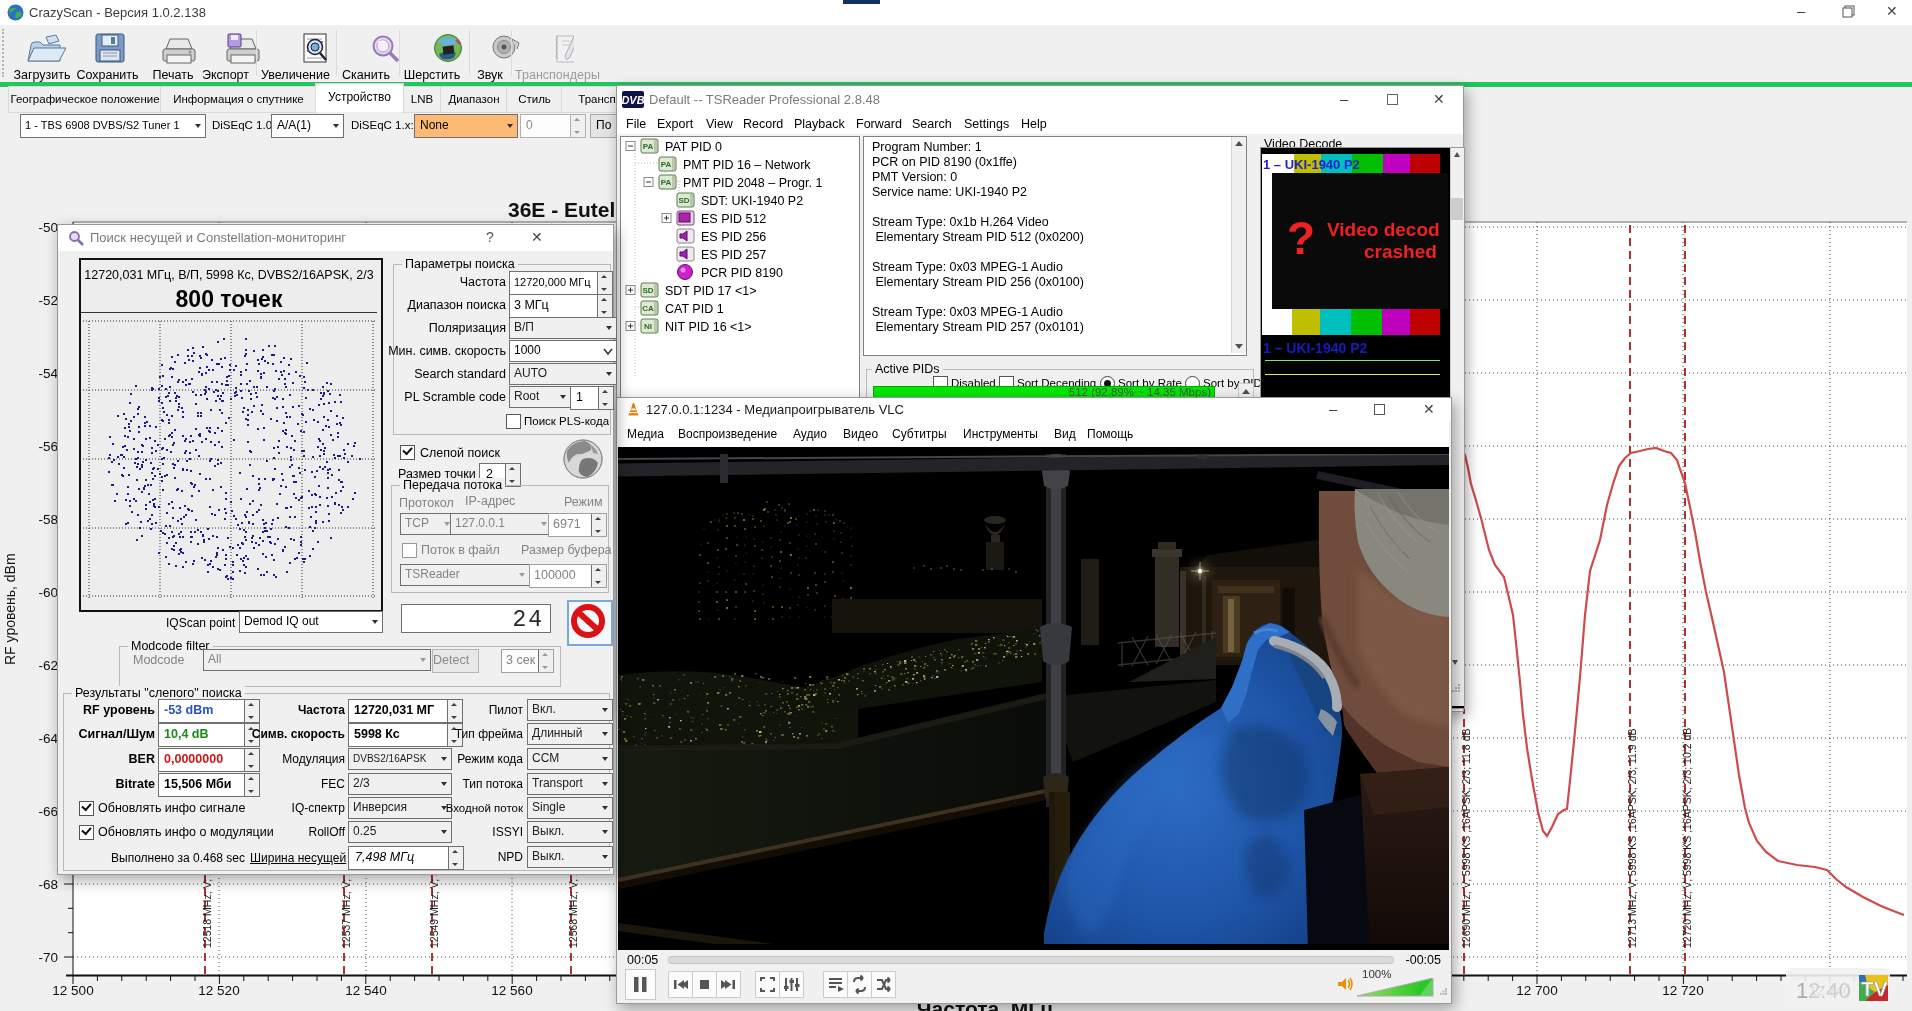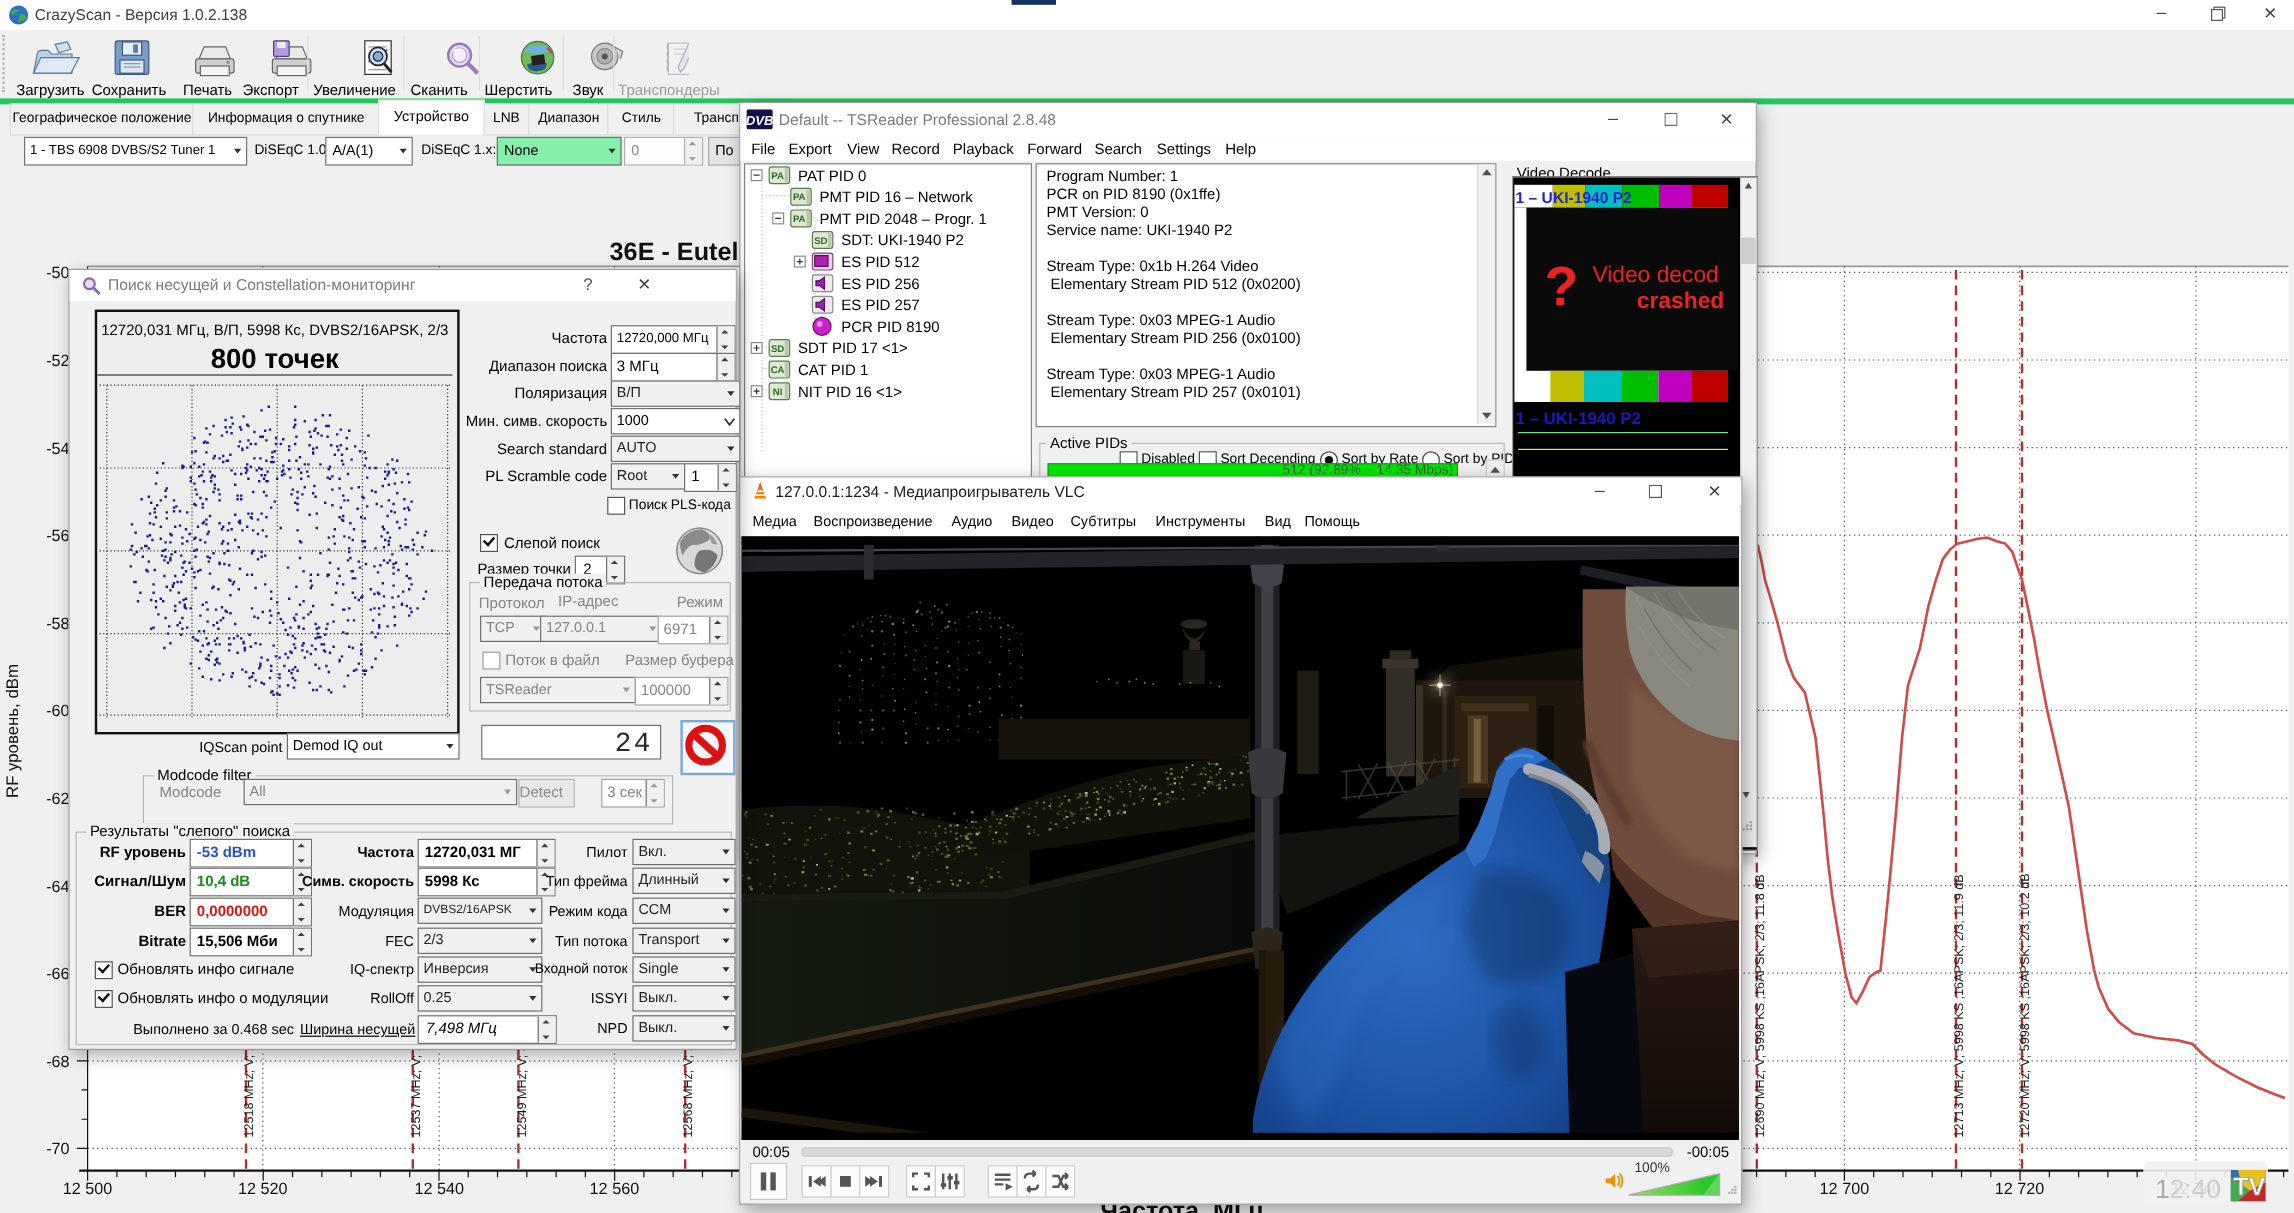--- a/index.html
+++ b/index.html
@@ -134,21 +134,21 @@
  <div class="a" style="left:402px;top:3px;width:38px;height:25px;background:#f0f0f0;border:1px solid #d9d9d9;text-align:center;line-height:24px;font-size:11.5px">LNB</div>
  <div class="a" style="left:440px;top:3px;width:66px;height:25px;background:#f0f0f0;border:1px solid #d9d9d9;text-align:center;line-height:24px;font-size:11.5px">Диапазон</div>
  <div class="a" style="left:506px;top:3px;width:55px;height:25px;background:#f0f0f0;border:1px solid #d9d9d9;text-align:center;line-height:24px;font-size:11.5px">Стиль</div>
  <div class="a" style="left:561px;top:3px;width:70px;height:25px;background:#f0f0f0;border:1px solid #d9d9d9;text-align:center;line-height:24px;font-size:11.5px">Трансп</div>
  <div class="a" style="left:315px;top:0;width:87px;height:28px;background:#fff;border:1px solid #d9d9d9;border-bottom:none;text-align:center;line-height:26px;font-size:12px">Устройство</div>
 </div>
 <div class="a" style="left:20px;top:114px;width:180px;height:22px;background:#fff;border:1px solid #707070;line-height:21px;padding-left:4px;font-size:11px">1 - TBS 6908 DVBS/S2 Tuner 1<i class="dar" style="top:9px"></i></div>
 <div class="lbl" style="left:212px;top:119px;font-size:11.5px">DiSEqC 1.0:</div>
 <div class="a" style="left:271px;top:114px;width:66px;height:22px;background:#fff;border:1px solid #707070;line-height:21px;padding-left:5px;font-size:12px">A/A(1)<i class="dar" style="top:9px"></i></div>
 <div class="lbl" style="left:351px;top:119px;font-size:11.5px">DiSEqC 1.x:</div>
-<div class="a" style="left:414px;top:114px;width:97px;height:22px;background:#86efac;border:1px solid #707070;line-height:21px;padding-left:5px;font-size:12px">None<i class="dar" style="top:9px"></i></div>
+<div class="a" style="left:414px;top:114px;width:97px;height:22px;background:#fdba74;border:1px solid #707070;line-height:21px;padding-left:5px;font-size:12px">None<i class="dar" style="top:9px"></i></div>
 <div class="a" style="left:520px;top:114px;width:59px;height:22px;background:#fdfdfd;border:1px solid #b0b0b0;line-height:21px;padding-left:5px;font-size:12px;color:#8a8a8a">0<span class="spin" style="border-color:#b0b0b0">
         <i class="u" style="border-bottom-color:#999"></i>
         <i class="d" style="border-top-color:#999"></i>
       </span></div>
 <div class="a" style="left:590px;top:114px;width:27px;height:22px;background:#e4e4e4;border:1px solid #aaa;line-height:21px;padding-left:5px;font-size:12px">По</div>
 
 <svg class="a" style="left:0;top:0" width="1912" height="1011" viewBox="0 0 1912 1011">
  <rect x="73" y="222" width="1834" height="753" fill="#fff"></rect>
  <line x1="73" y1="222" x2="1907" y2="222" stroke="#9a9a9a" stroke-width="1.5"></line>
  <g stroke="#484848" stroke-dasharray="1 3">
@@ -487,21 +487,21 @@
   <div class="a" style="left:33px;top:6px;height:19px;width:27px;background:#bfbf00"></div>
   <div class="a" style="left:60px;top:6px;height:19px;width:31px;background:#00bfbf"></div>
   <div class="a" style="left:91px;top:6px;height:19px;width:31px;background:#00bf00"></div>
   <div class="a" style="left:122px;top:6px;height:19px;width:27px;background:#bf00bf"></div>
   <div class="a" style="left:149px;top:6px;height:19px;width:30px;background:#bf0000"></div>
   <div class="lbl" style="left:2px;top:9px;font-size:13px;font-weight:bold;color:#2222cc;white-space:nowrap">1 – UKI-1940 P2</div>
 
   <div class="a" style="left:1px;top:25px;width:178px;height:162px;background:#fff"></div>
   <div class="a" style="left:11px;top:25px;width:176px;height:136px;background:#0a0a0a">
    <div class="lbl" style="left:15px;top:38px;font-size:46px;font-weight:bold;color:#e22">?</div>
-   <div class="lbl" style="left:55px;top:46px;font-size:19px;font-weight:normal;color:#e22">Video decod</div>
+   <div class="lbl" style="left:55px;top:46px;font-size:19px;font-weight:bold;color:#e22">Video decod</div>
    <div class="lbl" style="left:92px;top:68px;font-size:19px;font-weight:bold;color:#e22">crashed</div>
   </div>
 
   <div class="a" style="left:31px;top:161px;height:26px;width:28px;background:#bfbf00"></div>
   <div class="a" style="left:59px;top:161px;height:26px;width:31px;background:#00bfbf"></div>
   <div class="a" style="left:90px;top:161px;height:26px;width:31px;background:#00bf00"></div>
   <div class="a" style="left:121px;top:161px;height:26px;width:28px;background:#bf00bf"></div>
   <div class="a" style="left:149px;top:161px;height:26px;width:30px;background:#bf0000"></div>
   <div class="lbl" style="left:2px;top:192px;font-size:14px;font-weight:bold;color:#1a1abf;white-space:nowrap">1 – UKI-1940 P2</div>
   <div class="a" style="left:4px;top:212px;width:175px;height:1px;background:#7ae87a"></div>
@@ -1506,20 +1506,23 @@
     <line x1="2" y1="61" x2="294" y2="61"></line>
             <line x1="2" y1="130" x2="294" y2="130"></line>
             <line x1="2" y1="199" x2="294" y2="199"></line>
             <line x1="2" y1="268" x2="294" y2="268"></line>
             <line x1="2" y1="336" x2="294" y2="336"></line>
    </g>
    <path fill="#1c1c8e" d="M62 227h2v2h-2zM64 219h2v2h-2zM188 281h2v2h-2zM169 138h2v2h-2zM247 260h2v2h-2zM273 232h2v2h-2zM96 121h2v2h-2zM246 209h2v2h-2zM181 271h2v2h-2zM71 218h2v2h-2zM52 188h2v2h-2zM104 124h2v2h-2zM278 198h2v2h-2zM130 121h2v2h-2zM144 232h2v2h-2zM58 267h2v2h-2zM256 172h2v2h-2zM182 314h2v2h-2zM239 189h2v2h-2zM80 125h2v2h-2zM214 237h2v2h-2zM155 134h2v2h-2zM177 218h2v2h-2zM193 283h2v2h-2zM190 294h2v2h-2zM125 167h2v2h-2zM167 262h2v2h-2zM175 136h2v2h-2zM171 275h2v2h-2zM127 170h2v2h-2zM167 261h2v2h-2zM113 271h2v2h-2zM234 251h2v2h-2zM90 155h2v2h-2zM237 178h2v2h-2zM201 146h2v2h-2zM242 143h2v2h-2zM192 299h2v2h-2zM192 314h2v2h-2zM81 147h2v2h-2zM261 226h2v2h-2zM134 140h2v2h-2zM85 154h2v2h-2zM140 140h2v2h-2zM44 158h2v2h-2zM131 306h2v2h-2zM217 207h2v2h-2zM201 219h2v2h-2zM111 180h2v2h-2zM249 123h2v2h-2zM117 111h2v2h-2zM168 204h2v2h-2zM118 95h2v2h-2zM95 135h2v2h-2zM104 301h2v2h-2zM48 170h2v2h-2zM143 97h2v2h-2zM216 163h2v2h-2zM248 133h2v2h-2zM181 89h2v2h-2zM97 146h2v2h-2zM124 178h2v2h-2zM270 195h2v2h-2zM69 268h2v2h-2zM52 238h2v2h-2zM152 179h2v2h-2zM92 207h2v2h-2zM53 202h2v2h-2zM150 250h2v2h-2zM119 134h2v2h-2zM237 144h2v2h-2zM208 156h2v2h-2zM178 277h2v2h-2zM253 141h2v2h-2zM80 159h2v2h-2zM37 203h2v2h-2zM125 94h2v2h-2zM196 278h2v2h-2zM170 277h2v2h-2zM81 203h2v2h-2zM242 190h2v2h-2zM259 221h2v2h-2zM127 109h2v2h-2zM166 149h2v2h-2zM133 205h2v2h-2zM158 268h2v2h-2zM94 140h2v2h-2zM88 108h2v2h-2zM129 149h2v2h-2zM158 212h2v2h-2zM136 130h2v2h-2zM92 285h2v2h-2zM70 129h2v2h-2zM181 96h2v2h-2zM246 159h2v2h-2zM57 228h2v2h-2zM84 265h2v2h-2zM187 85h2v2h-2zM119 155h2v2h-2zM194 110h2v2h-2zM179 314h2v2h-2zM243 187h2v2h-2zM101 306h2v2h-2zM131 229h2v2h-2zM47 166h2v2h-2zM257 219h2v2h-2zM174 132h2v2h-2zM169 133h2v2h-2zM45 189h2v2h-2zM106 89h2v2h-2zM213 180h2v2h-2zM85 189h2v2h-2zM93 132h2v2h-2zM87 175h2v2h-2zM214 111h2v2h-2zM225 102h2v2h-2zM101 175h2v2h-2zM54 198h2v2h-2zM241 183h2v2h-2zM182 112h2v2h-2zM140 170h2v2h-2zM46 262h2v2h-2zM141 289h2v2h-2zM48 245h2v2h-2zM70 212h2v2h-2zM70 127h2v2h-2zM162 147h2v2h-2zM166 298h2v2h-2zM91 276h2v2h-2zM147 157h2v2h-2zM152 255h2v2h-2zM81 229h2v2h-2zM81 187h2v2h-2zM84 128h2v2h-2zM211 122h2v2h-2zM164 306h2v2h-2zM220 153h2v2h-2zM204 173h2v2h-2zM205 156h2v2h-2zM140 123h2v2h-2zM192 130h2v2h-2zM208 256h2v2h-2zM208 206h2v2h-2zM247 142h2v2h-2zM42 196h2v2h-2zM123 133h2v2h-2zM171 215h2v2h-2zM56 191h2v2h-2zM175 251h2v2h-2zM263 193h2v2h-2zM266 246h2v2h-2zM159 130h2v2h-2zM70 192h2v2h-2zM257 209h2v2h-2zM188 276h2v2h-2zM90 241h2v2h-2zM136 199h2v2h-2zM186 102h2v2h-2zM97 143h2v2h-2zM27 197h2v2h-2zM146 318h2v2h-2zM172 90h2v2h-2zM246 130h2v2h-2zM164 93h2v2h-2zM141 140h2v2h-2zM139 202h2v2h-2zM88 126h2v2h-2zM247 166h2v2h-2zM101 121h2v2h-2zM55 279h2v2h-2zM119 97h2v2h-2zM250 214h2v2h-2zM148 286h2v2h-2zM181 280h2v2h-2zM151 318h2v2h-2zM28 194h2v2h-2zM253 197h2v2h-2zM238 244h2v2h-2zM259 230h2v2h-2zM101 209h2v2h-2zM129 181h2v2h-2zM72 243h2v2h-2zM107 249h2v2h-2zM90 176h2v2h-2zM137 249h2v2h-2zM200 213h2v2h-2zM60 275h2v2h-2zM271 238h2v2h-2zM259 252h2v2h-2zM41 215h2v2h-2zM31 183h2v2h-2zM30 224h2v2h-2zM118 175h2v2h-2zM80 220h2v2h-2zM108 192h2v2h-2zM107 123h2v2h-2zM81 160h2v2h-2zM28 176h2v2h-2zM144 124h2v2h-2zM239 132h2v2h-2zM110 250h2v2h-2zM63 162h2v2h-2zM154 127h2v2h-2zM272 185h2v2h-2zM211 215h2v2h-2zM64 244h2v2h-2zM91 184h2v2h-2zM110 118h2v2h-2zM88 265h2v2h-2zM92 289h2v2h-2zM191 219h2v2h-2zM77 128h2v2h-2zM95 229h2v2h-2zM83 273h2v2h-2zM109 281h2v2h-2zM224 161h2v2h-2zM241 261h2v2h-2zM234 246h2v2h-2zM125 138h2v2h-2zM204 226h2v2h-2zM212 233h2v2h-2zM124 126h2v2h-2zM85 282h2v2h-2zM231 270h2v2h-2zM259 141h2v2h-2zM54 240h2v2h-2zM119 271h2v2h-2zM202 162h2v2h-2zM102 256h2v2h-2zM110 235h2v2h-2zM179 113h2v2h-2zM103 180h2v2h-2zM211 146h2v2h-2zM60 191h2v2h-2zM251 179h2v2h-2zM238 236h2v2h-2zM183 218h2v2h-2zM182 179h2v2h-2zM219 284h2v2h-2zM154 258h2v2h-2zM43 185h2v2h-2zM87 303h2v2h-2zM60 204h2v2h-2zM121 86h2v2h-2zM199 111h2v2h-2zM192 94h2v2h-2zM249 174h2v2h-2zM124 93h2v2h-2zM110 223h2v2h-2zM238 195h2v2h-2zM177 284h2v2h-2zM212 189h2v2h-2zM228 266h2v2h-2zM165 228h2v2h-2zM57 146h2v2h-2zM209 246h2v2h-2zM162 304h2v2h-2zM164 271h2v2h-2zM201 290h2v2h-2zM43 167h2v2h-2zM144 316h2v2h-2zM101 276h2v2h-2zM76 208h2v2h-2zM259 164h2v2h-2zM60 184h2v2h-2zM252 194h2v2h-2zM238 206h2v2h-2zM183 100h2v2h-2zM191 259h2v2h-2zM145 315h2v2h-2zM78 116h2v2h-2zM104 190h2v2h-2zM266 201h2v2h-2zM180 144h2v2h-2zM144 162h2v2h-2zM31 224h2v2h-2zM195 147h2v2h-2zM56 254h2v2h-2zM179 150h2v2h-2zM103 192h2v2h-2zM121 275h2v2h-2zM122 279h2v2h-2zM87 277h2v2h-2zM85 252h2v2h-2zM200 114h2v2h-2zM79 270h2v2h-2zM68 165h2v2h-2zM258 195h2v2h-2zM101 156h2v2h-2zM73 180h2v2h-2zM74 262h2v2h-2zM184 296h2v2h-2zM241 169h2v2h-2zM99 291h2v2h-2zM177 229h2v2h-2zM138 149h2v2h-2zM203 118h2v2h-2zM162 269h2v2h-2zM124 218h2v2h-2zM71 239h2v2h-2zM164 89h2v2h-2zM109 276h2v2h-2zM66 260h2v2h-2zM177 103h2v2h-2zM235 210h2v2h-2zM128 167h2v2h-2zM40 194h2v2h-2zM114 168h2v2h-2zM228 148h2v2h-2zM105 200h2v2h-2zM242 193h2v2h-2zM181 153h2v2h-2zM100 147h2v2h-2zM155 294h2v2h-2zM94 305h2v2h-2zM109 210h2v2h-2zM231 288h2v2h-2zM63 165h2v2h-2zM258 134h2v2h-2zM117 174h2v2h-2zM126 304h2v2h-2zM56 153h2v2h-2zM92 182h2v2h-2zM205 311h2v2h-2zM114 143h2v2h-2zM146 124h2v2h-2zM170 151h2v2h-2zM105 209h2v2h-2zM104 178h2v2h-2zM144 294h2v2h-2zM137 181h2v2h-2zM228 295h2v2h-2zM73 215h2v2h-2zM111 100h2v2h-2zM27 211h2v2h-2zM201 138h2v2h-2zM42 153h2v2h-2zM70 187h2v2h-2zM139 226h2v2h-2zM239 138h2v2h-2zM153 132h2v2h-2zM192 218h2v2h-2zM64 199h2v2h-2zM120 113h2v2h-2zM122 281h2v2h-2zM261 249h2v2h-2zM93 101h2v2h-2zM172 145h2v2h-2zM52 156h2v2h-2zM164 158h2v2h-2zM196 186h2v2h-2zM127 278h2v2h-2zM242 132h2v2h-2zM92 275h2v2h-2zM260 221h2v2h-2zM30 201h2v2h-2zM78 213h2v2h-2zM249 150h2v2h-2zM191 137h2v2h-2zM208 302h2v2h-2zM181 293h2v2h-2zM195 160h2v2h-2zM141 132h2v2h-2zM222 127h2v2h-2zM111 87h2v2h-2zM220 236h2v2h-2zM134 129h2v2h-2zM161 300h2v2h-2zM81 272h2v2h-2zM87 159h2v2h-2zM242 156h2v2h-2zM128 171h2v2h-2zM67 233h2v2h-2zM246 227h2v2h-2zM151 304h2v2h-2zM129 300h2v2h-2zM135 292h2v2h-2zM242 133h2v2h-2zM46 226h2v2h-2zM236 161h2v2h-2zM57 166h2v2h-2zM91 108h2v2h-2zM36 196h2v2h-2zM41 186h2v2h-2zM161 151h2v2h-2zM160 282h2v2h-2zM176 99h2v2h-2zM93 204h2v2h-2zM128 200h2v2h-2zM131 109h2v2h-2zM182 263h2v2h-2zM69 202h2v2h-2zM143 304h2v2h-2zM231 149h2v2h-2zM172 126h2v2h-2zM130 253h2v2h-2zM84 136h2v2h-2zM120 181h2v2h-2zM189 268h2v2h-2zM110 95h2v2h-2zM227 230h2v2h-2zM176 308h2v2h-2zM42 207h2v2h-2zM204 266h2v2h-2zM212 215h2v2h-2zM207 267h2v2h-2zM96 228h2v2h-2zM262 197h2v2h-2zM160 262h2v2h-2zM156 284h2v2h-2zM104 254h2v2h-2zM133 184h2v2h-2zM116 152h2v2h-2zM112 92h2v2h-2zM217 145h2v2h-2zM195 136h2v2h-2zM170 281h2v2h-2zM83 178h2v2h-2zM172 287h2v2h-2zM33 240h2v2h-2zM189 158h2v2h-2zM246 245h2v2h-2zM144 252h2v2h-2zM146 277h2v2h-2zM138 138h2v2h-2zM221 298h2v2h-2zM163 95h2v2h-2zM223 209h2v2h-2zM247 253h2v2h-2zM164 109h2v2h-2zM91 247h2v2h-2zM209 278h2v2h-2zM121 274h2v2h-2zM219 276h2v2h-2zM137 103h2v2h-2zM171 263h2v2h-2zM87 243h2v2h-2zM164 279h2v2h-2zM164 256h2v2h-2zM87 132h2v2h-2zM220 190h2v2h-2zM203 172h2v2h-2zM90 96h2v2h-2zM162 297h2v2h-2zM73 238h2v2h-2zM98 247h2v2h-2zM143 248h2v2h-2zM101 208h2v2h-2zM156 264h2v2h-2zM109 222h2v2h-2zM124 112h2v2h-2zM230 211h2v2h-2zM233 233h2v2h-2zM56 203h2v2h-2zM116 269h2v2h-2zM84 296h2v2h-2zM144 298h2v2h-2zM55 219h2v2h-2zM90 271h2v2h-2zM165 103h2v2h-2zM77 246h2v2h-2zM209 98h2v2h-2zM201 170h2v2h-2zM82 197h2v2h-2zM222 190h2v2h-2zM166 298h2v2h-2zM245 201h2v2h-2zM158 287h2v2h-2zM57 171h2v2h-2zM207 104h2v2h-2zM90 288h2v2h-2zM130 99h2v2h-2zM256 176h2v2h-2zM88 140h2v2h-2zM106 248h2v2h-2zM76 184h2v2h-2zM128 246h2v2h-2zM195 243h2v2h-2zM234 260h2v2h-2zM46 233h2v2h-2zM213 298h2v2h-2zM212 221h2v2h-2zM175 126h2v2h-2zM151 301h2v2h-2zM97 293h2v2h-2zM197 118h2v2h-2zM125 106h2v2h-2zM166 159h2v2h-2zM114 134h2v2h-2zM248 208h2v2h-2zM197 192h2v2h-2zM64 248h2v2h-2zM255 155h2v2h-2zM136 135h2v2h-2zM128 303h2v2h-2zM213 256h2v2h-2zM68 177h2v2h-2zM111 303h2v2h-2zM135 276h2v2h-2zM164 78h2v2h-2zM120 114h2v2h-2zM196 257h2v2h-2zM210 175h2v2h-2zM213 256h2v2h-2zM108 181h2v2h-2zM143 258h2v2h-2zM99 258h2v2h-2zM253 242h2v2h-2zM199 225h2v2h-2zM209 199h2v2h-2zM71 208h2v2h-2zM128 218h2v2h-2zM97 119h2v2h-2zM261 157h2v2h-2zM44 239h2v2h-2zM177 249h2v2h-2zM177 223h2v2h-2zM154 131h2v2h-2zM210 204h2v2h-2zM243 206h2v2h-2zM180 98h2v2h-2zM190 94h2v2h-2zM192 197h2v2h-2zM68 258h2v2h-2zM168 190h2v2h-2zM163 276h2v2h-2zM89 107h2v2h-2zM97 136h2v2h-2zM221 154h2v2h-2zM99 288h2v2h-2zM148 109h2v2h-2zM181 259h2v2h-2zM99 271h2v2h-2zM64 199h2v2h-2zM43 175h2v2h-2zM204 152h2v2h-2zM249 277h2v2h-2zM209 187h2v2h-2zM132 131h2v2h-2zM103 102h2v2h-2zM183 267h2v2h-2zM212 279h2v2h-2zM116 155h2v2h-2zM241 126h2v2h-2zM56 197h2v2h-2zM207 113h2v2h-2zM111 131h2v2h-2zM164 295h2v2h-2zM129 198h2v2h-2zM60 231h2v2h-2zM197 180h2v2h-2zM256 195h2v2h-2zM142 78h2v2h-2zM182 167h2v2h-2zM91 203h2v2h-2zM80 104h2v2h-2zM179 116h2v2h-2zM260 246h2v2h-2zM151 311h2v2h-2zM46 176h2v2h-2zM134 296h2v2h-2zM47 163h2v2h-2zM158 310h2v2h-2zM164 109h2v2h-2zM166 154h2v2h-2zM198 233h2v2h-2zM223 121h2v2h-2zM185 270h2v2h-2zM71 128h2v2h-2zM209 196h2v2h-2zM226 129h2v2h-2zM108 123h2v2h-2zM114 259h2v2h-2zM135 294h2v2h-2zM171 240h2v2h-2zM85 214h2v2h-2zM244 165h2v2h-2zM194 316h2v2h-2zM145 116h2v2h-2zM112 226h2v2h-2zM50 251h2v2h-2zM66 224h2v2h-2zM94 282h2v2h-2zM93 169h2v2h-2zM126 311h2v2h-2zM35 233h2v2h-2zM148 104h2v2h-2zM234 234h2v2h-2zM48 240h2v2h-2zM118 107h2v2h-2zM113 224h2v2h-2zM151 287h2v2h-2zM202 97h2v2h-2zM114 189h2v2h-2zM217 239h2v2h-2zM135 103h2v2h-2zM241 135h2v2h-2zM94 137h2v2h-2zM83 215h2v2h-2zM54 125h2v2h-2zM231 196h2v2h-2zM90 116h2v2h-2zM230 234h2v2h-2zM119 152h2v2h-2zM174 282h2v2h-2zM70 263h2v2h-2zM203 286h2v2h-2zM149 138h2v2h-2zM139 98h2v2h-2zM136 203h2v2h-2zM255 163h2v2h-2zM97 273h2v2h-2zM233 267h2v2h-2zM108 198h2v2h-2zM178 227h2v2h-2zM123 299h2v2h-2zM100 230h2v2h-2zM62 228h2v2h-2zM176 168h2v2h-2zM222 301h2v2h-2zM70 254h2v2h-2zM238 180h2v2h-2zM217 292h2v2h-2zM140 152h2v2h-2zM218 212h2v2h-2zM251 179h2v2h-2zM237 225h2v2h-2zM149 241h2v2h-2zM110 276h2v2h-2zM245 122h2v2h-2zM32 199h2v2h-2zM120 297h2v2h-2zM96 260h2v2h-2zM100 263h2v2h-2zM254 232h2v2h-2zM60 184h2v2h-2zM159 238h2v2h-2zM116 283h2v2h-2zM152 109h2v2h-2zM59 261h2v2h-2zM49 133h2v2h-2zM82 151h2v2h-2zM77 140h2v2h-2zM61 201h2v2h-2zM214 221h2v2h-2zM138 309h2v2h-2zM208 134h2v2h-2zM136 167h2v2h-2zM193 128h2v2h-2zM199 101h2v2h-2zM250 236h2v2h-2zM86 135h2v2h-2zM140 186h2v2h-2zM154 105h2v2h-2zM145 120h2v2h-2zM262 189h2v2h-2zM168 120h2v2h-2zM91 257h2v2h-2zM205 247h2v2h-2zM191 218h2v2h-2zM104 119h2v2h-2zM204 247h2v2h-2zM49 160h2v2h-2zM73 246h2v2h-2zM236 281h2v2h-2zM233 216h2v2h-2zM96 94h2v2h-2zM123 129h2v2h-2zM234 262h2v2h-2zM87 162h2v2h-2zM190 263h2v2h-2zM74 190h2v2h-2zM193 138h2v2h-2zM40 214h2v2h-2zM127 128h2v2h-2zM140 106h2v2h-2zM257 244h2v2h-2zM135 121h2v2h-2zM36 155h2v2h-2zM63 225h2v2h-2zM153 135h2v2h-2zM166 181h2v2h-2zM65 161h2v2h-2zM223 298h2v2h-2zM166 164h2v2h-2zM163 254h2v2h-2zM118 173h2v2h-2zM48 142h2v2h-2zM124 131h2v2h-2zM139 135h2v2h-2zM140 123h2v2h-2zM246 212h2v2h-2zM131 275h2v2h-2zM72 207h2v2h-2zM136 287h2v2h-2zM215 297h2v2h-2zM80 142h2v2h-2zM52 178h2v2h-2zM165 123h2v2h-2zM222 171h2v2h-2zM161 283h2v2h-2zM136 81h2v2h-2zM74 166h2v2h-2zM192 187h2v2h-2zM133 172h2v2h-2zM229 256h2v2h-2zM222 195h2v2h-2zM245 237h2v2h-2zM246 217h2v2h-2zM106 95h2v2h-2zM117 195h2v2h-2zM189 282h2v2h-2zM96 200h2v2h-2zM72 245h2v2h-2zM58 208h2v2h-2zM88 174h2v2h-2zM98 289h2v2h-2zM273 182h2v2h-2zM222 116h2v2h-2zM55 206h2v2h-2zM77 137h2v2h-2zM230 246h2v2h-2zM193 208h2v2h-2zM205 186h2v2h-2zM202 110h2v2h-2zM56 148h2v2h-2zM185 200h2v2h-2zM266 183h2v2h-2zM109 271h2v2h-2zM160 137h2v2h-2zM80 188h2v2h-2zM93 217h2v2h-2zM184 262h2v2h-2zM47 214h2v2h-2zM159 298h2v2h-2zM89 191h2v2h-2zM183 270h2v2h-2zM101 292h2v2h-2zM176 110h2v2h-2zM159 123h2v2h-2zM44 263h2v2h-2zM77 292h2v2h-2zM117 230h2v2h-2zM167 130h2v2h-2zM103 245h2v2h-2zM147 115h2v2h-2zM241 208h2v2h-2zM253 243h2v2h-2zM185 311h2v2h-2zM219 170h2v2h-2zM219 281h2v2h-2zM168 243h2v2h-2zM231 129h2v2h-2zM69 224h2v2h-2zM136 308h2v2h-2zM186 276h2v2h-2zM126 268h2v2h-2zM61 185h2v2h-2zM159 111h2v2h-2zM219 237h2v2h-2zM112 300h2v2h-2zM80 198h2v2h-2zM90 172h2v2h-2zM236 186h2v2h-2zM204 126h2v2h-2zM258 162h2v2h-2zM159 114h2v2h-2zM179 244h2v2h-2zM165 251h2v2h-2zM179 117h2v2h-2zM80 216h2v2h-2zM133 254h2v2h-2zM96 149h2v2h-2zM101 151h2v2h-2zM224 137h2v2h-2zM64 178h2v2h-2zM204 169h2v2h-2zM218 115h2v2h-2zM39 194h2v2h-2zM201 289h2v2h-2zM109 175h2v2h-2zM144 238h2v2h-2zM98 276h2v2h-2zM232 159h2v2h-2zM245 201h2v2h-2zM63 156h2v2h-2zM227 247h2v2h-2zM81 115h2v2h-2zM118 213h2v2h-2zM163 312h2v2h-2zM149 317h2v2h-2zM68 241h2v2h-2zM60 206h2v2h-2zM203 123h2v2h-2zM171 254h2v2h-2zM193 85h2v2h-2zM107 99h2v2h-2zM191 103h2v2h-2zM185 126h2v2h-2zM169 191h2v2h-2z"></path>
   </svg>
  </div>
 
+ <div class="gb" style="left:335px;top:39px;width:216px;height:169px">
+        <b>Параметры поиска</b>
+      </div>
  <div class="lbl r" style="left:348px;top:50px;width:100px">Частота</div>
  <div class="a" style="left:451px;top:46px;width:98px;height:22px;background:#fff;border:1px solid #707070;line-height:21px;padding-left:4px;font-size:11px">12720,000 МГц<span class="spin">
           <i class="u"></i>
           <i class="d"></i>
         </span></div>
  <div class="lbl r" style="left:338px;top:73px;width:110px">Диапазон поиска</div>
  <div class="a" style="left:451px;top:69px;width:98px;height:22px;background:#fff;border:1px solid #707070;line-height:21px;padding-left:4px">3 МГц<span class="spin">
           <i class="u"></i>
           <i class="d"></i>
         </span></div>

